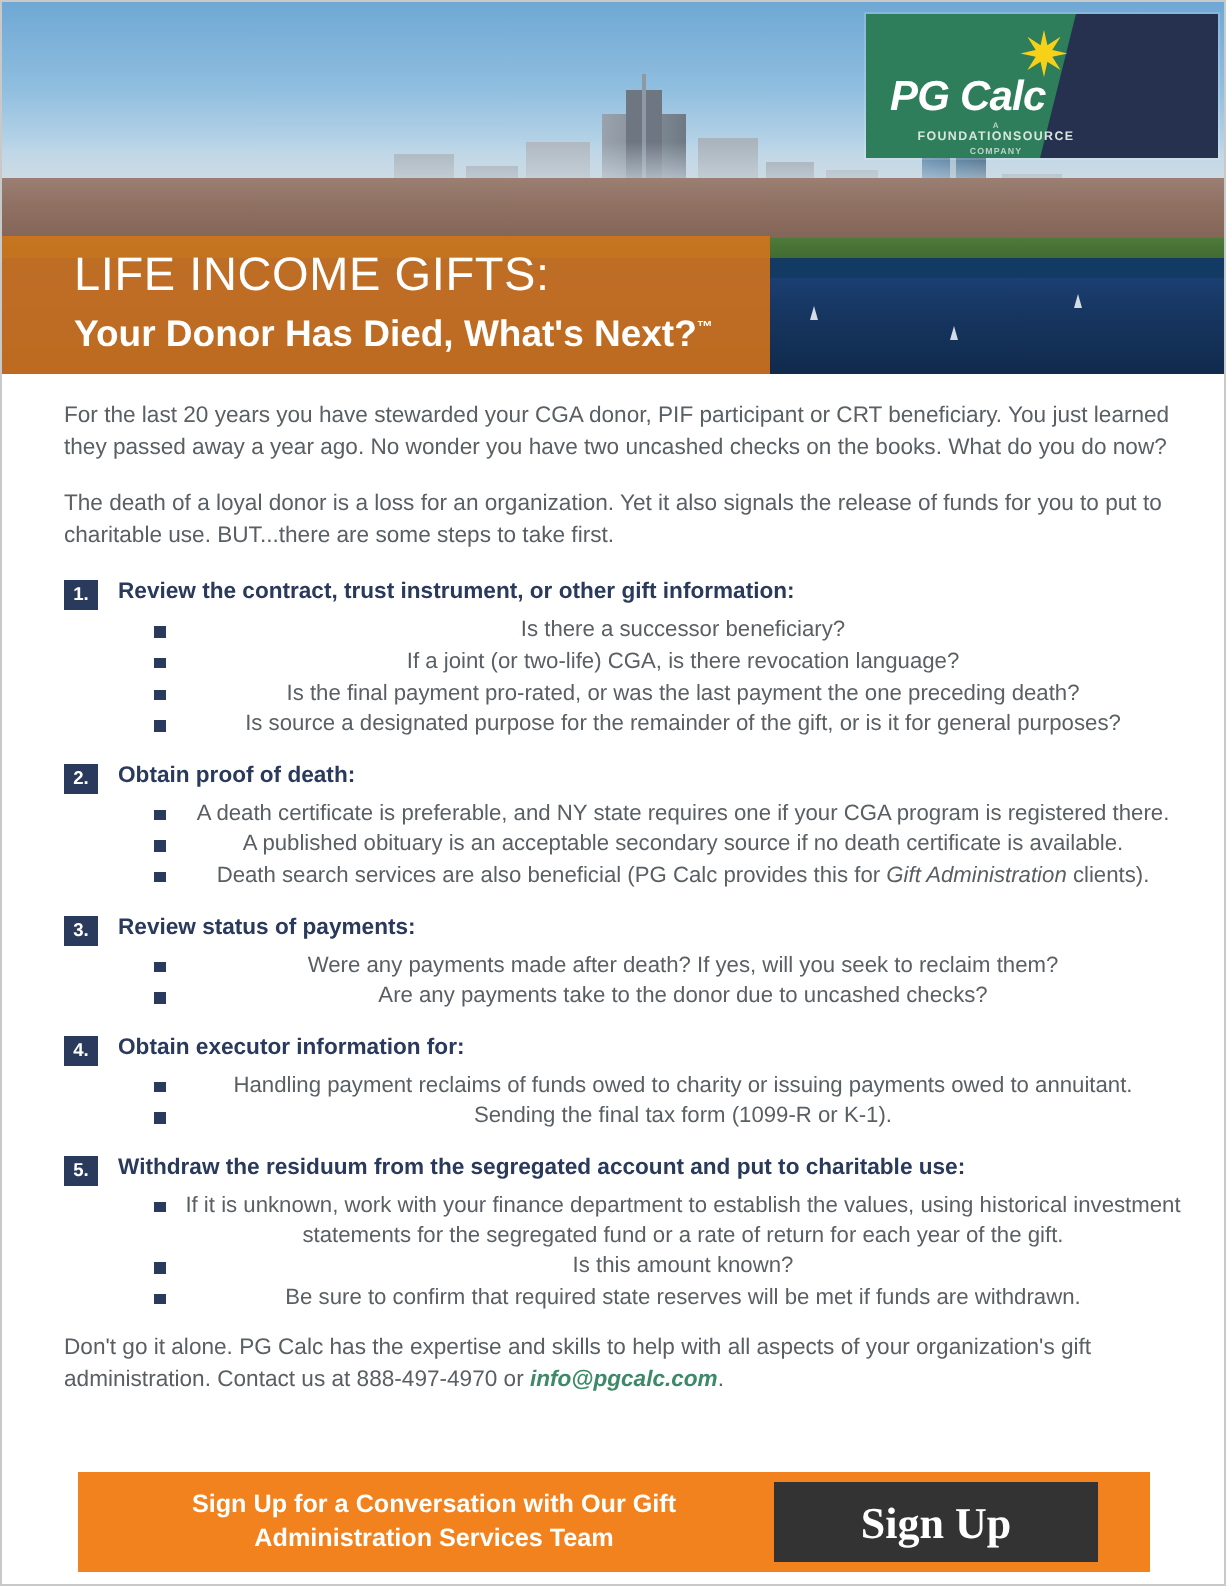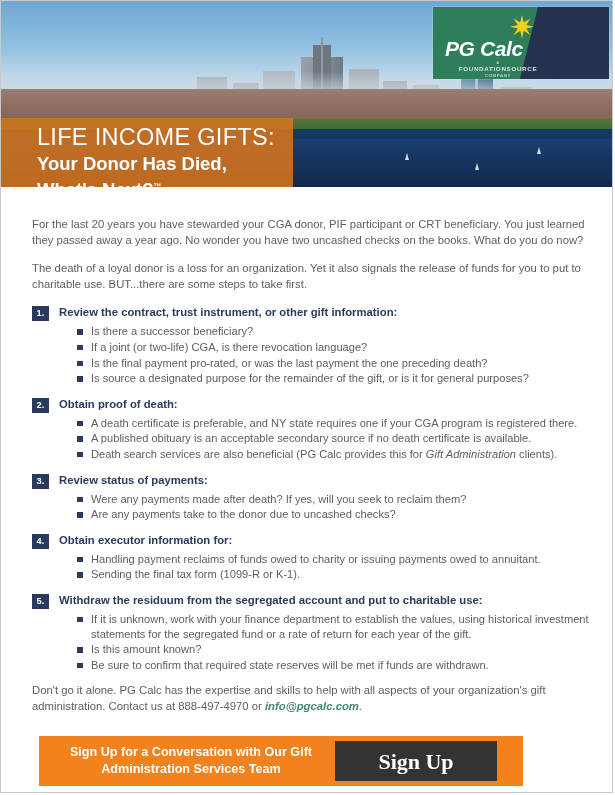--- a/index.html
+++ b/index.html
@@ -29,21 +29,21 @@
            background:linear-gradient(to bottom,#9a7f72 0%,#8d6e60 40%,#7c5f52 100%);}
   .treeline{position:absolute;left:0;top:118px;width:613px;height:22px;
             background:linear-gradient(to bottom,#4e7a3a 0%,#3d6630 60%,#2f5226 100%);}
   .river{position:absolute;left:0;top:138px;width:613px;height:48px;
          background:linear-gradient(to bottom,#1b3f73 0%,#16355f 40%,#102a4d 100%);}
   .sail{position:absolute;width:4px;height:7px;background:#e8eef4;
         clip-path:polygon(50% 0,100% 100%,0 100%);opacity:.9;}
 
   
   .banner{
-    position:absolute;left:0;top:117px;width:292px;height:69px;
+    position:absolute;left:0;top:117px;width:384px;height:69px;
     background:rgba(214,116,27,.88);
     box-sizing:border-box;padding:6px 4px 0 36px;
   }
   .banner .t1{color:#fff;font-size:23.5px;font-weight:400;letter-spacing:.3px;line-height:27px;}
   .banner .t2{color:#fff;font-size:18.5px;font-weight:600;line-height:23px;margin-top:1px;}
   .banner .tm{font-size:8px;vertical-align:super;}
 
   
   .logo{position:absolute;left:432px;top:6px;width:176px;height:72px;overflow:hidden;
         box-shadow:0 0 0 1px rgba(255,255,255,.15);}
@@ -58,44 +58,44 @@
   .pgcalc{position:absolute;left:12px;top:30px;color:#fff;font-size:21px;font-weight:700;
         font-style:italic;letter-spacing:-.4px;font-family:"Liberation Sans",sans-serif;}
   .fsrc{position:absolute;left:13px;top:53px;width:104px;text-align:center;color:#d7e6de;
         font-size:6.2px;letter-spacing:.7px;font-weight:600;}
   .fsrc .lil{display:block;font-size:4.4px;letter-spacing:.6px;margin-top:1px;color:#bdd3c9;}
   .fsrc .pre{display:block;font-size:4px;letter-spacing:.4px;color:#bdd3c9;}
   .tagline{position:absolute;right:6px;top:16px;width:56px;color:#fff;font-size:7.4px;
         font-weight:700;line-height:9.6px;letter-spacing:.3px;}
 
   
-  .content{position:absolute;left:0;top:186px;width:613px;padding:30px 22px 0 31px;
+  .content{position:absolute;left:0;top:186px;width:613px;padding:14px 22px 0 31px;
            box-sizing:border-box;}
   .para{color:#5a5f63;font-size:11.3px;line-height:15.6px;margin:0 0 13px 0;max-width:558px;}
   .para.last{margin-top:3px;}
 
   
   .steps{margin-top:6px;}
   .step{margin-bottom:11px;position:relative;}
   .step-head{display:flex;align-items:flex-start;gap:10px;}
   .num{flex:0 0 auto;width:17px;height:15px;background:#2a3a5c;color:#fff;font-size:9.3px;
        font-weight:700;line-height:15px;text-align:center;margin-top:1px;}
   .step-title{color:#2a3a5c;font-size:11.3px;font-weight:700;line-height:15px;}
   .bullets{list-style:none;margin:3px 0 0 0;padding:0 0 0 45px;}
   .bullets li{position:relative;color:#5a5f63;font-size:11.1px;line-height:14.6px;
-              padding-left:14px;margin-bottom:1px;}
+              padding-left:14px;margin-bottom:1px;text-align:center;}
   .bullets li:before{content:"";position:absolute;left:0;top:5px;width:5.5px;height:5.5px;
               background:#2a3a5c;}
   .bullets li i{font-style:italic;}
 
   .closing{color:#5a5f63;font-size:11.3px;line-height:15.6px;margin:9px 0 0 0;max-width:560px;}
   .mail{color:#3d8a68;font-style:italic;font-weight:600;text-decoration:none;}
 
   
-  .cta{position:absolute;left:38px;top:735px;width:484px;height:50px;background:#f2821e;
+  .cta{position:absolute;left:38px;top:735px;width:536px;height:50px;background:#f2821e;
        display:flex;align-items:center;}
   .cta-text{flex:1;color:#fff;font-size:12.6px;font-weight:700;line-height:17px;
        text-align:center;padding:0 6px 0 14px;}
   .cta-btn{width:162px;height:40px;background:#333333;color:#fff;font-size:22px;
        font-weight:600;line-height:40px;text-align:center;margin-right:26px;
        border:none;cursor:pointer;font-family:Liberation Serif, serif;}
 </style>
 </head>
 <body>
 

